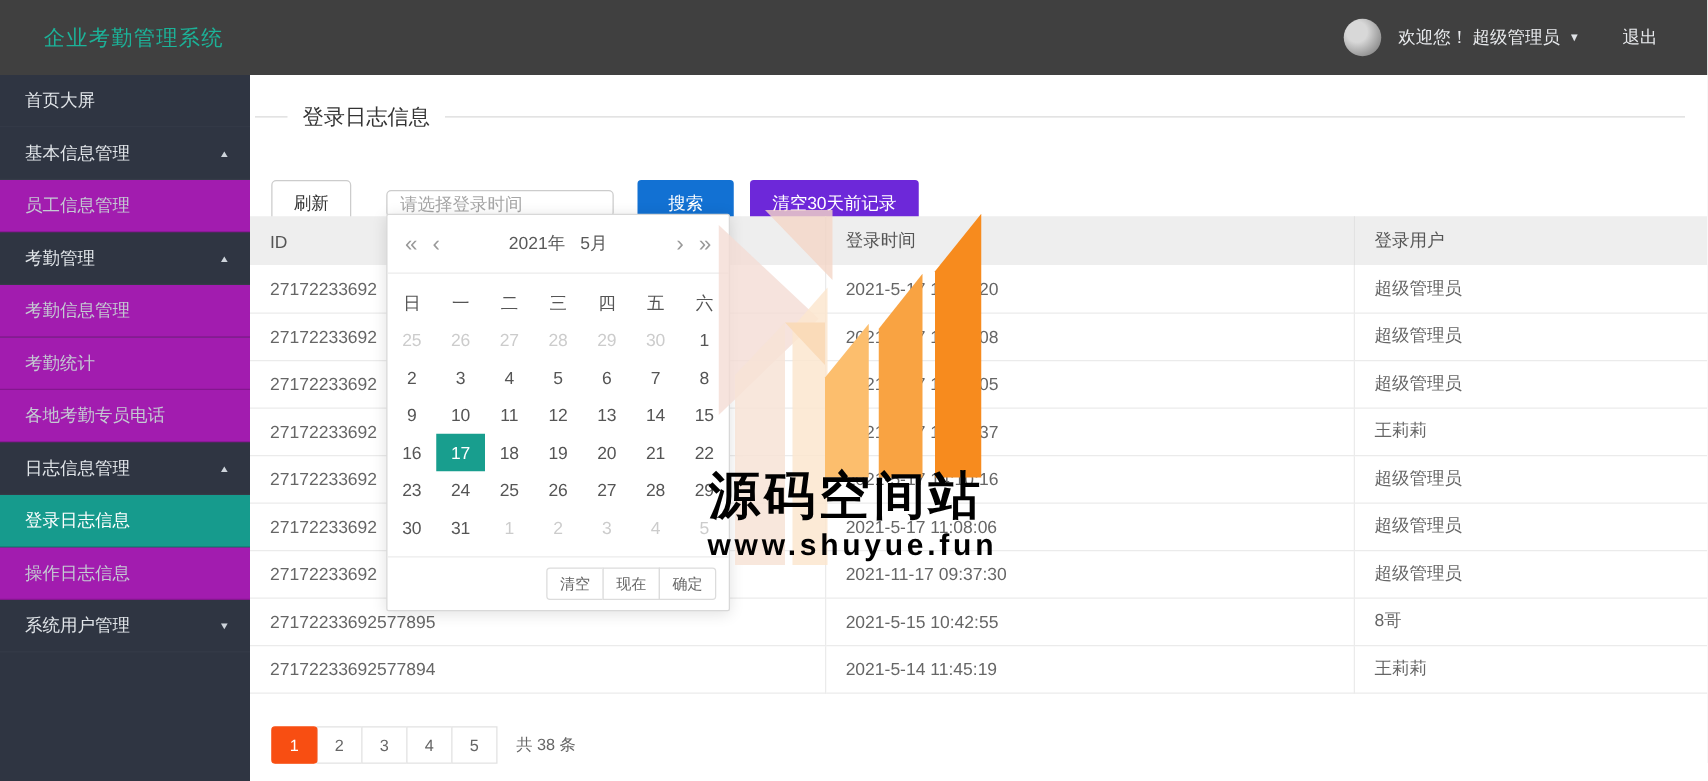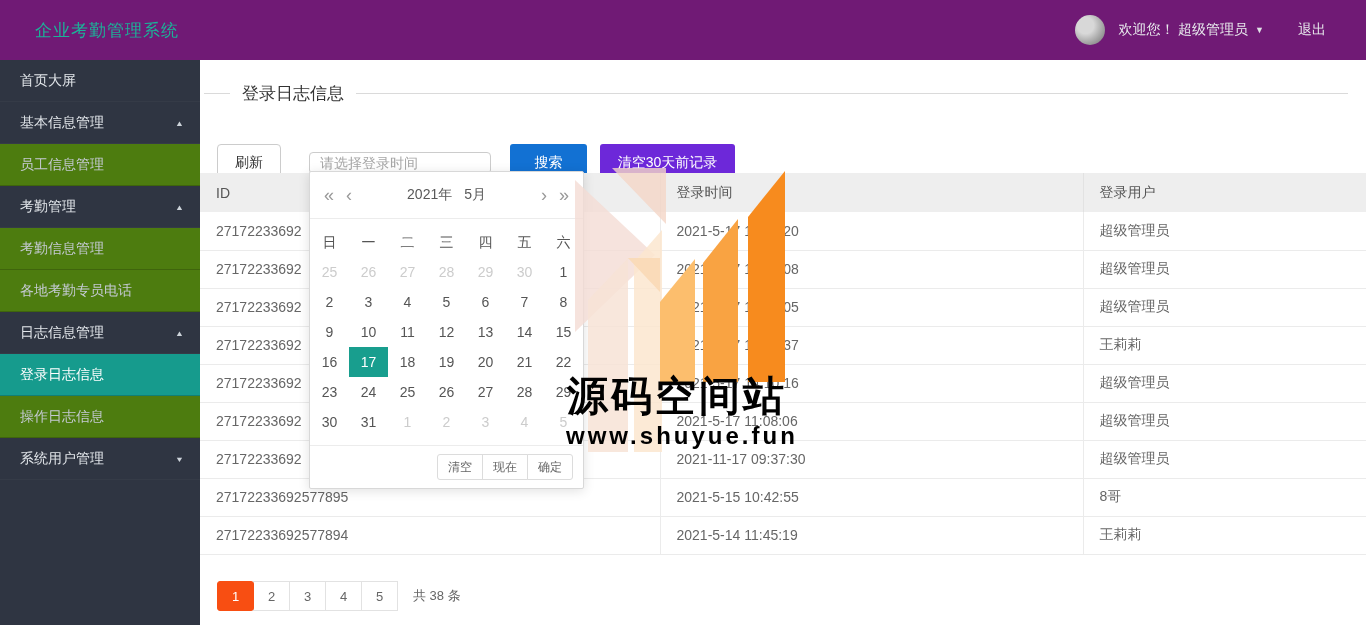--- a/index.html
+++ b/index.html
@@ -1,37 +1,37 @@
 <!DOCTYPE html>
 <html><head>
 <meta charset="utf-8">
 <style>
   * { margin:0; padding:0; box-sizing:border-box; }
   body { background:#e9e9e9; }
   .page { position:relative; width:1366px; height:625px; overflow:hidden; background:#fff;
           font-family:"Liberation Sans","DejaVu Sans",sans-serif; }
 
   
-  .app-header { position:absolute; left:0; top:0; width:1366px; height:60px; background:#701a75;
+  .app-header { position:absolute; left:0; top:0; width:1366px; height:60px; background:#404040;
                 display:flex; align-items:center; padding:0 40px 0 35px; z-index:10; }
   .app-title { color:#1cb298; font-size:17px; letter-spacing:1px; }
   .header-right { margin-left:auto; display:flex; align-items:center; }
   .avatar { width:30px; height:30px; border-radius:50%;
             background:radial-gradient(circle at 35% 35%, #d8d8d8 0 30%, #9a9a9a 70%, #6e6e6e 100%);
             margin-right:14px; cursor:pointer; }
   .welcome { color:#e8eaed; font-size:14px; display:flex; align-items:center; cursor:pointer;font-family:Liberation Serif, serif; }
   .welcome .caret { font-size:9px; margin-left:7px; color:#dfe2e6; }
   .logout { color:#e8eaed; font-size:14px; margin-left:34px; cursor:pointer; }
 
   
   .sidebar { position:absolute; left:0; top:60px; width:200px; height:565px; background:#2f3542; z-index:9; }
   .sb-item { height:42px; display:flex; align-items:center; padding:0 16px 0 20px;
              font-size:14px; cursor:pointer; }
   .sb-item.lv1 { background:#2f3542; color:#e2e6ea; border-bottom:1px solid rgba(255,255,255,.03); }
-  .sb-item.lv2 { background:#4d7c0f; color:#c4cad2; border-bottom:1px solid rgba(0,0,0,.18); }
+  .sb-item.lv2 { background:#a21caf; color:#c4cad2; border-bottom:1px solid rgba(0,0,0,.18); }
   .sb-item.active { background:#169b8d; color:#ffffff; }
   .sb-arrow { margin-left:auto; font-size:9px; color:#ced4db; transform:scaleY(.85); }
 
   
   .content { position:absolute; left:200px; top:60px; width:1166px; height:565px; background:#fff; }
   .page-title-row { position:absolute; top:21px; left:4px; right:18px; height:24px;
                     display:flex; align-items:center; color:#333; font-size:17px; }
   .page-title-row::before { content:""; width:26px; height:1px; background:#dadada; margin-right:12px; }
   .page-title-row::after  { content:""; flex:1; height:1px; background:#dadada; margin-left:12px; }
 
@@ -118,20 +118,23 @@
       </div>
       <div class="sb-item lv2">
         <span class="sb-label">员工信息管理</span>
       </div>
       <div class="sb-item lv1">
         <span class="sb-label">考勤管理</span>
         <span class="sb-arrow">▲</span>
       </div>
       <div class="sb-item lv2">
         <span class="sb-label">考勤信息管理</span>
+      </div>
+      <div class="sb-item lv2">
+        <span class="sb-label">考勤统计</span>
       </div>
       <div class="sb-item lv2">
         <span class="sb-label">各地考勤专员电话</span>
       </div>
       <div class="sb-item lv1">
         <span class="sb-label">日志信息管理</span>
         <span class="sb-arrow">▲</span>
       </div>
       <div class="sb-item lv2 active">
         <span class="sb-label">登录日志信息</span>

